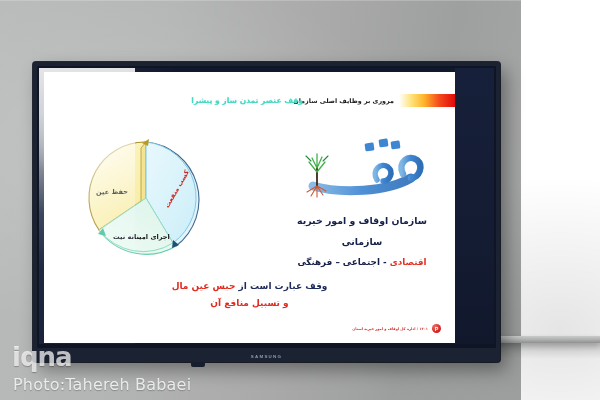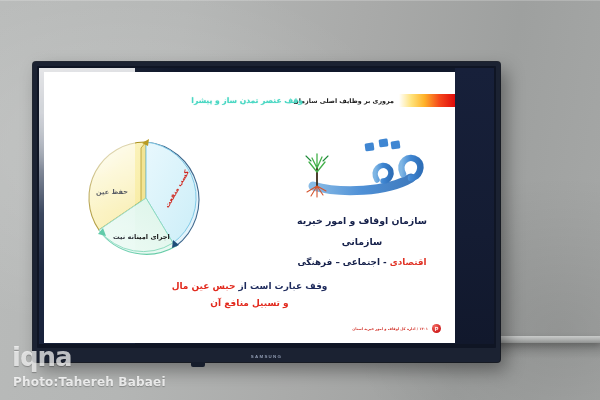--- a/index.html
+++ b/index.html
@@ -5,21 +5,21 @@
   * { box-sizing: border-box; margin: 0; padding: 0; }
   html, body {
     width: 600px; height: 400px;
     overflow: hidden;
     font-family: "DejaVu Sans", sans-serif;
   }
 
   
   #scene {
     position: relative;
-    width: 600px; height: 400px;
+    width: 521px; height: 400px;
     background: linear-gradient(100deg, #b9bbba 0%, #b4b6b5 28%, #a9aaa9 55%, #9ea09f 78%, #a6a8a7 100%);
   }
   .wall-soft-light {
     position: absolute; left: 0; top: 0; width: 600px; height: 400px;
     background: radial-gradient(ellipse 420px 260px at 120px 150px, rgba(255,255,255,.16), rgba(255,255,255,0) 70%),
                 radial-gradient(ellipse 300px 220px at 560px 330px, rgba(0,0,0,.10), rgba(0,0,0,0) 70%);
     pointer-events: none;
   }
   .wall-seam {
     position: absolute; left: 0; width: 600px; height: 1px;
@@ -186,21 +186,21 @@
     position: absolute; left: 12px; top: 344px;
     font-family: "DejaVu Sans", sans-serif;
     font-size: 26px; font-weight: bold; letter-spacing: -1px;
     color: rgba(255,255,255,.72);
     text-shadow: 0 1px 1px rgba(0,0,0,.25);
     line-height: 26px;
   }
   #photo-credit {
     position: absolute; left: 13px; top: 375px;
     font-family: "DejaVu Sans", sans-serif;
-    font-size: 12px; font-weight: bold; letter-spacing: .2px;
+    font-size: 16px; font-weight: normal; letter-spacing: .2px;
     color: rgba(255,255,255,.80);
     text-shadow: 0 1px 1px rgba(0,0,0,.25);
   }
 </style>
 </head>
 <body>
 
 <div id="scene">
   <div class="wall-soft-light"></div>
   <div class="wall-seam" style="top:0px;"></div>

